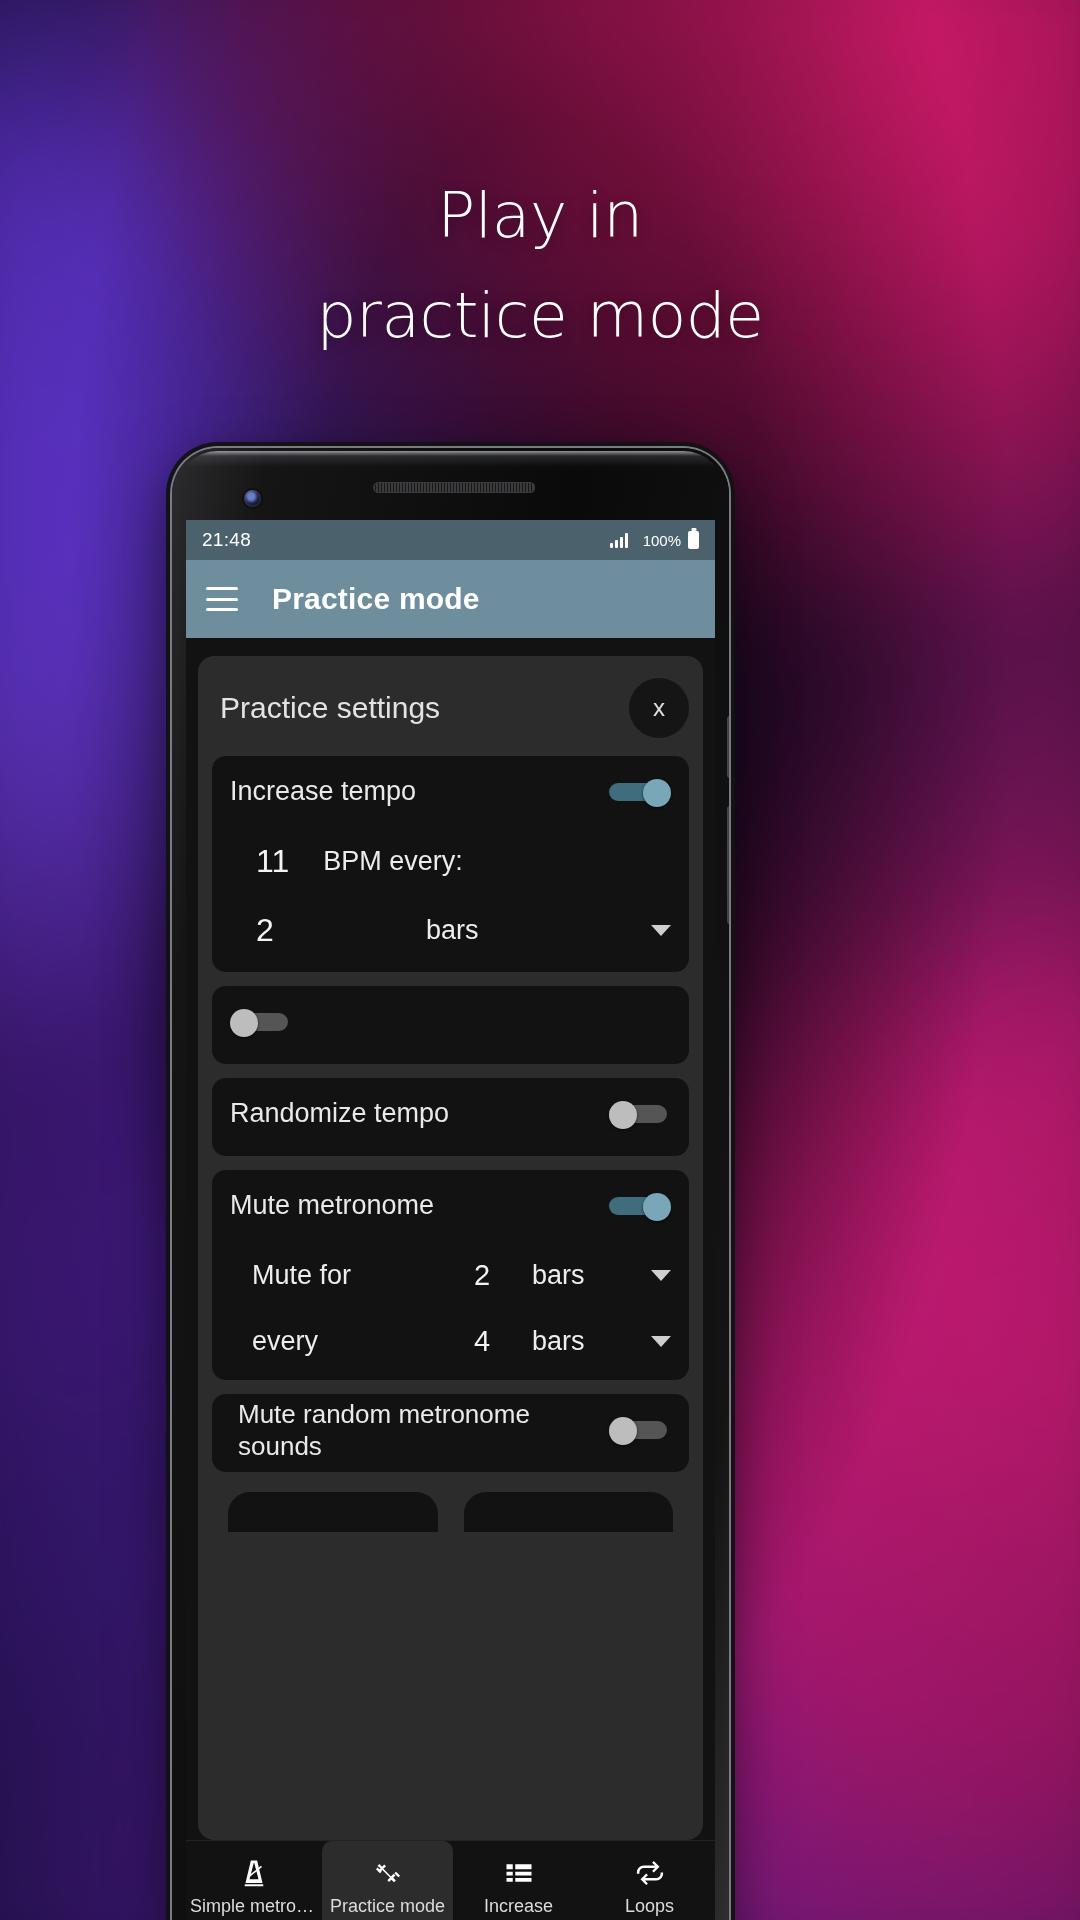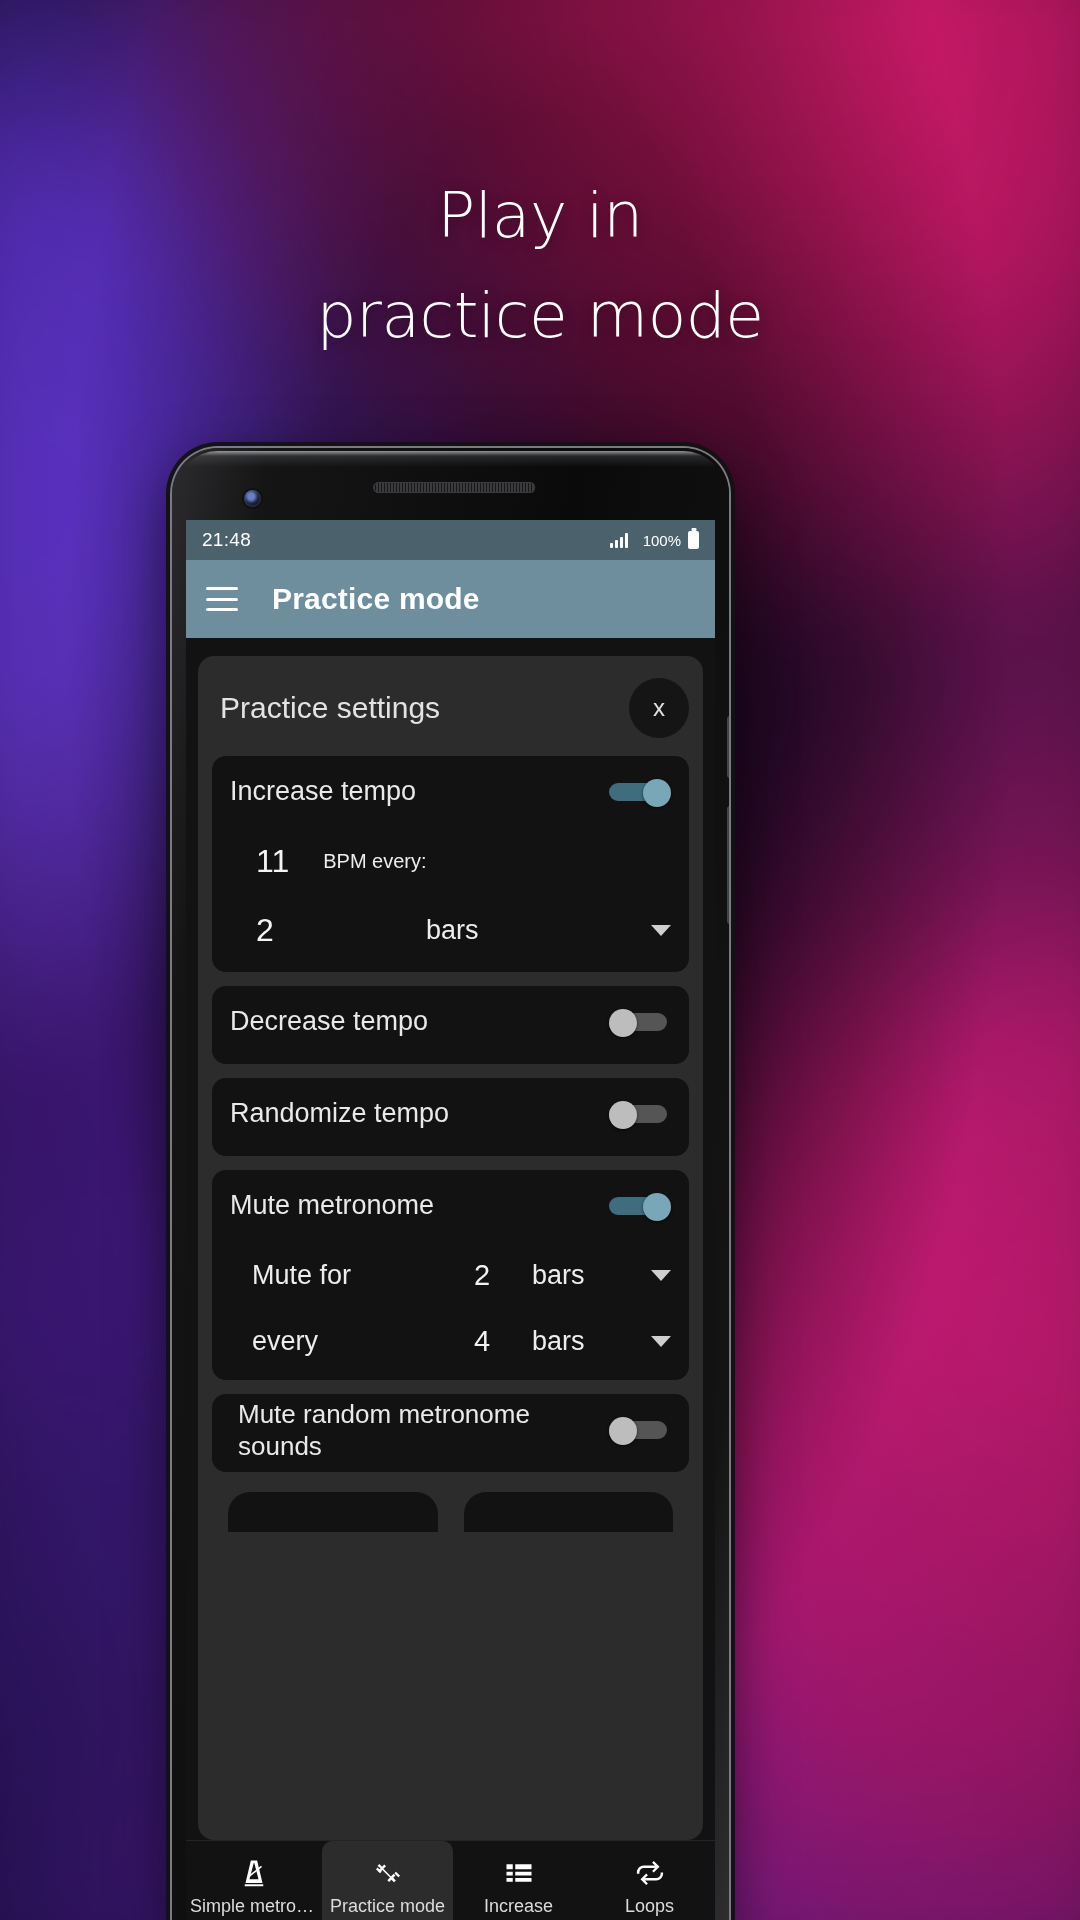--- a/index.html
+++ b/index.html
@@ -230,21 +230,21 @@
   
   .muterow { display:flex; align-items:center; min-height: 66px; padding: 0 18px 0 40px; }
   .muterow .c1 { color:#ededed; font-size: 27px; width: 180px; }
   .muterow .c2 { color:#f2f2f2; font-size: 29px; width: 100px; text-align:center; }
   .muterow .c3 { color:#ededed; font-size: 27px; flex:1; }
   .muterow .c4 { display:flex; justify-content:flex-end; width: 40px; }
 
   
   .incrow1 { display:flex; align-items:center; min-height:66px; padding:0 18px 0 44px; gap: 34px;}
   .incrow1 .v { color:#f4f4f4; font-size: 32px; }
-  .incrow1 .t { color:#ededed; font-size: 20px; }
+  .incrow1 .t { color:#ededed; font-size: 27px; }
   .incrow2 { display:flex; align-items:center; min-height:72px; padding:0 18px 0 44px;}
   .incrow2 .v { color:#f4f4f4; font-size: 32px; width: 150px;}
   .incrow2 .t { color:#ededed; font-size: 27px; flex:1; text-align:left; padding-left: 20px;}
 
   
   .peek {
     display:flex; gap: 26px; padding: 6px 16px 0 16px;
   }
   .peek .pill {
     flex:1; height: 40px;
@@ -344,21 +344,20 @@
               </div>
               <div class="incrow2">
                 <div class="v">2</div>
                 <div class="t">bars</div>
                 <div class="caret"></div>
               </div>
             </div>
 
             <div class="card">
               <div class="row">
-                <div class="label">Decrease tempo</div>
                 <div class="switch off">
                   <div class="track"></div>
                     <div class="knob"></div>
                 </div>
               </div>
             </div>
 
             <div class="card">
               <div class="row">
                 <div class="label">Randomize tempo</div>

